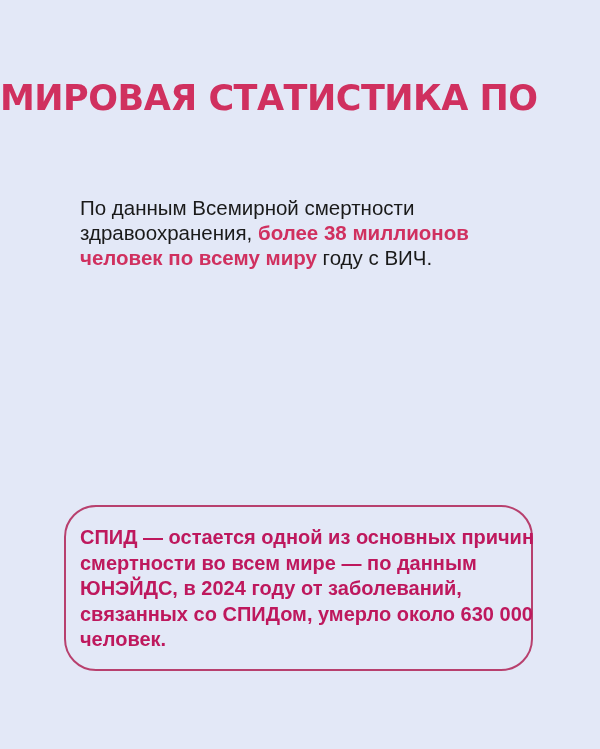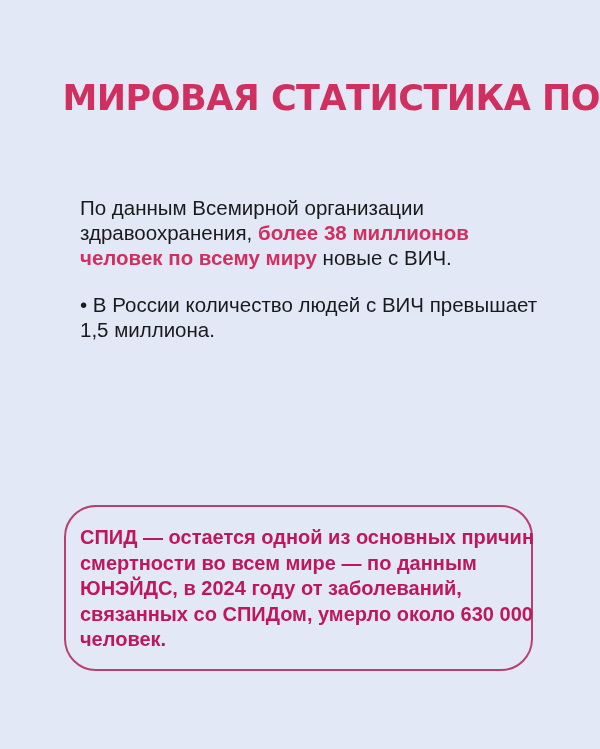--- a/index.html
+++ b/index.html
@@ -4,21 +4,21 @@
 <style>
   html, body { margin: 0; padding: 0; }
   body {
     width: 600px; height: 749px; overflow: hidden;
     background: #e3e8f7;
     font-family: "Liberation Sans", "DejaVu Sans", sans-serif;
     position: relative;
   }
   .title {
     position: absolute; left: 0; top: 76px; width: 600px;
-    text-align: right;
+    text-align: left;
     color: #d0305f;
     font-weight: 900;
     font-size: 35px;
     line-height: 44px;
     letter-spacing: -0.5px;
     font-family: "DejaVu Sans", "Liberation Sans", sans-serif;
   }
   .title span { display: block; }
   .body-text {
     position: absolute; left: 80px; top: 195px; width: 470px;
@@ -39,18 +39,17 @@
   }
 </style>
 </head>
 <body>
 
 <div class="title">
   <span>МИРОВАЯ СТАТИСТИКА ПО</span>
 </div>
 
 <div class="body-text">
-  <p class="para"><span>По данным Всемирной организации здравоохранения, </span><span class="hl">более 38 миллионов человек по всему миру</span><span> новые с ВИЧ.</span></p>
-  <p class="para">• В России количество людей с ВИЧ превышает 1,5 миллиона.</p>
+  <p class="para"><span>По данным Всемирной смертности здравоохранения, </span><span class="hl">более 38 миллионов человек по всему миру</span><span> году с ВИЧ.</span></p>
 </div>
 
 <div class="callout"></div>
 <div class="callout-text">СПИД  — остается одной из основных причин смертности во всем мире — по данным ЮНЭЙДС, в 2024 году от заболеваний, связанных со СПИДом, умерло около 630 000 человек.</div>
 
 </body></html>

